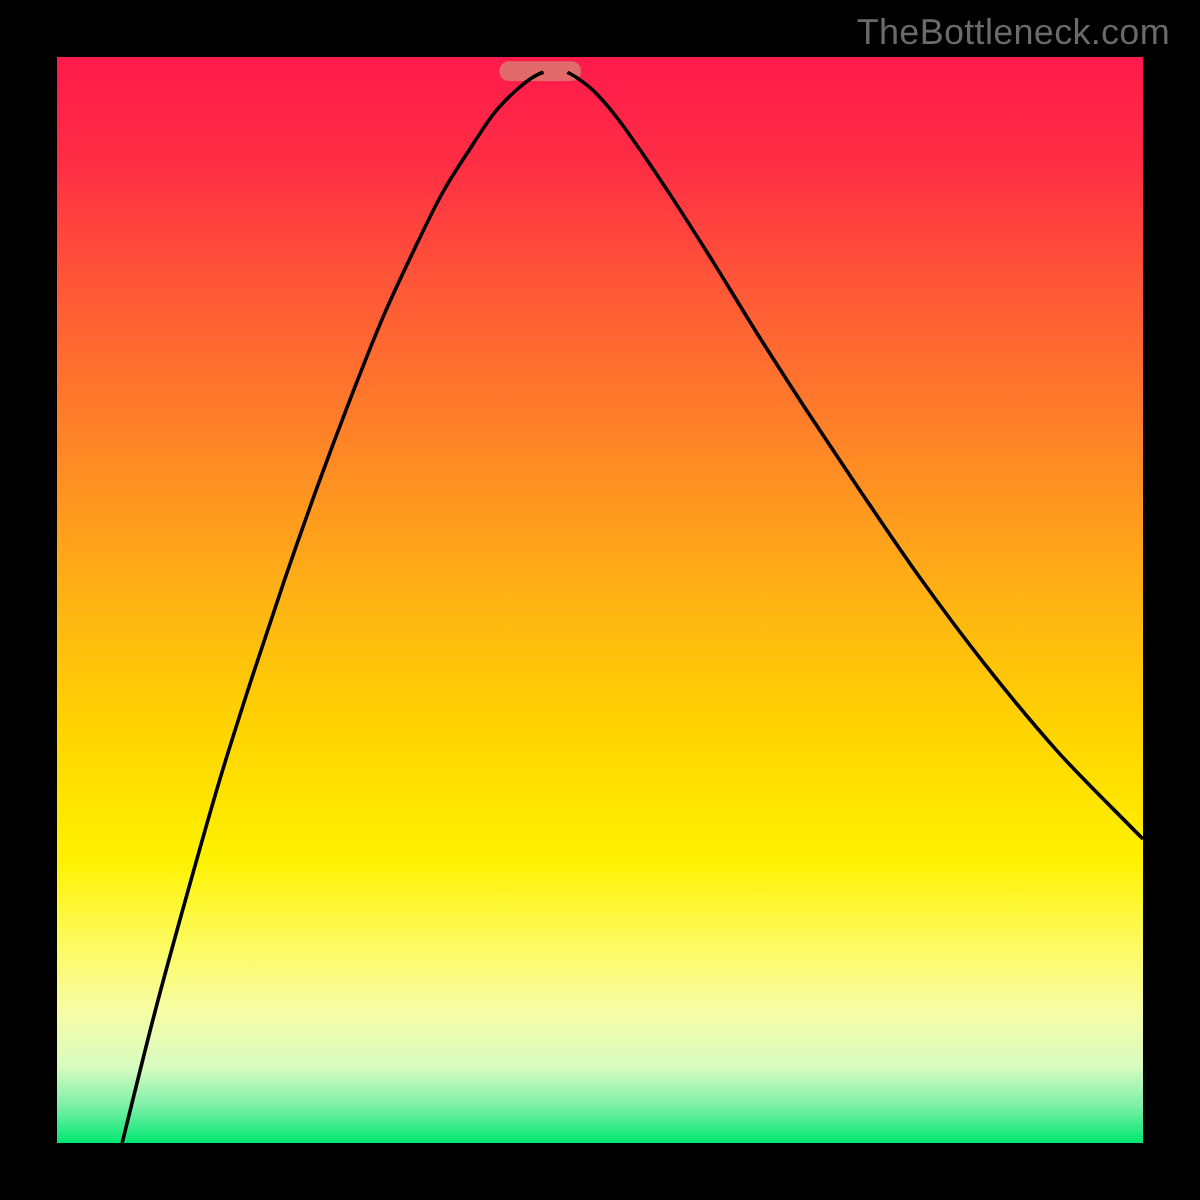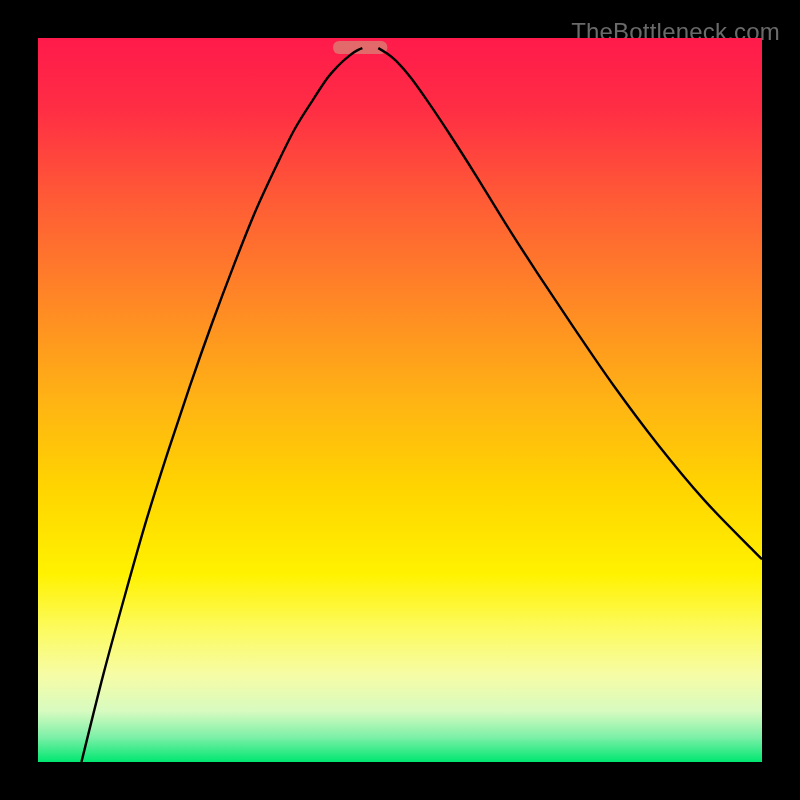--- a/index.html
+++ b/index.html
@@ -21,21 +21,21 @@
   }
   .plot {
     position: absolute;
     left: 38px;
     top: 38px;
     width: 724px;
     height: 724px;
   }
   .watermark {
     position: absolute;
-    top: 18px;
+    top: 8px;
     right: 20px;
     color: #6a6a6a;
     font-size: 24px;
     font-weight: 500;
     letter-spacing: 0.2px;
   }
 </style>
 </head>
 <body>
 

